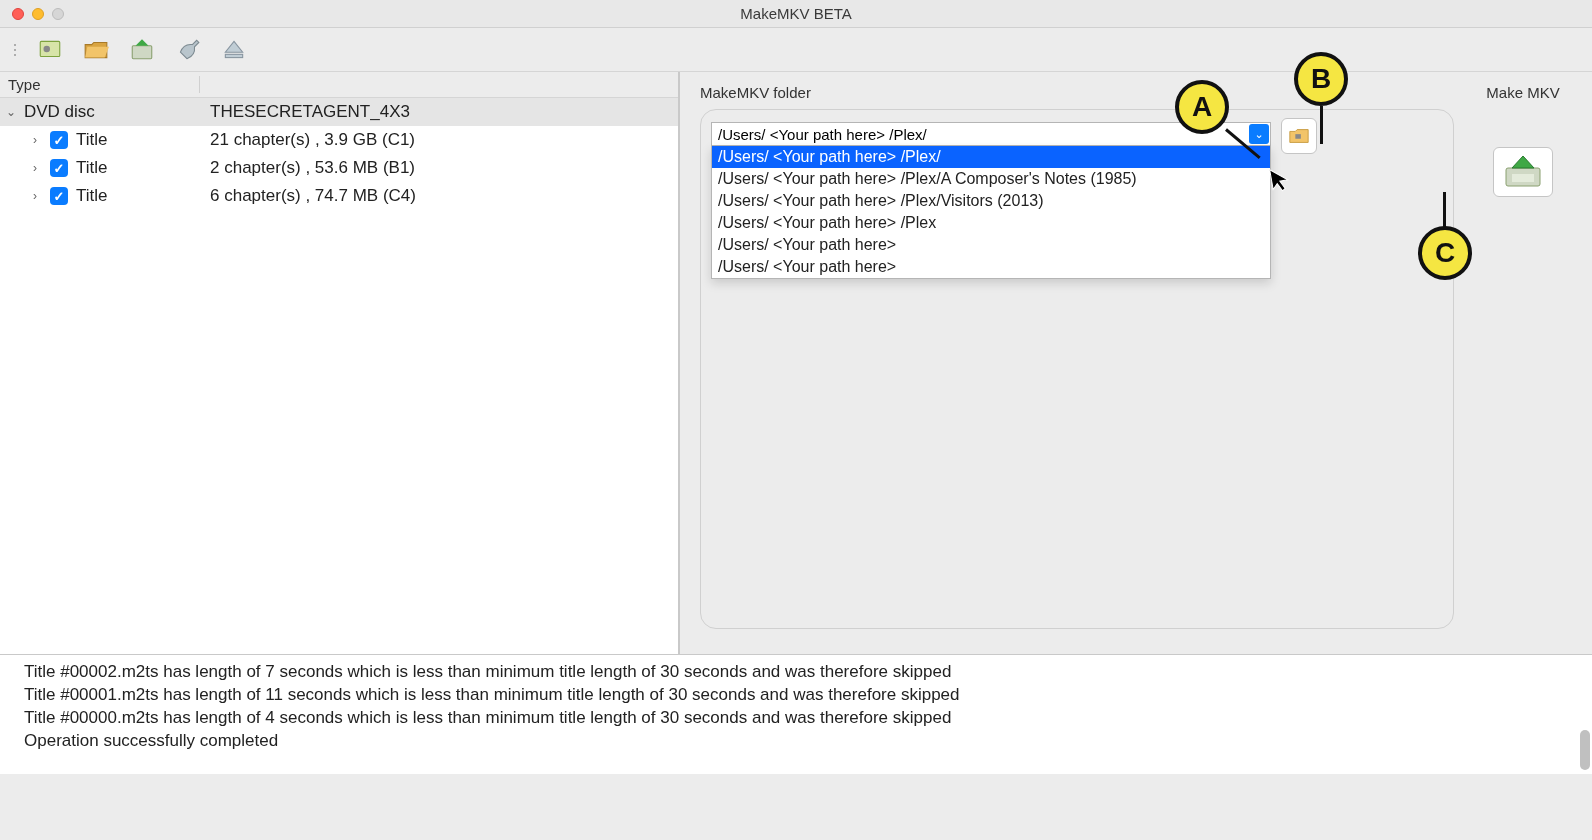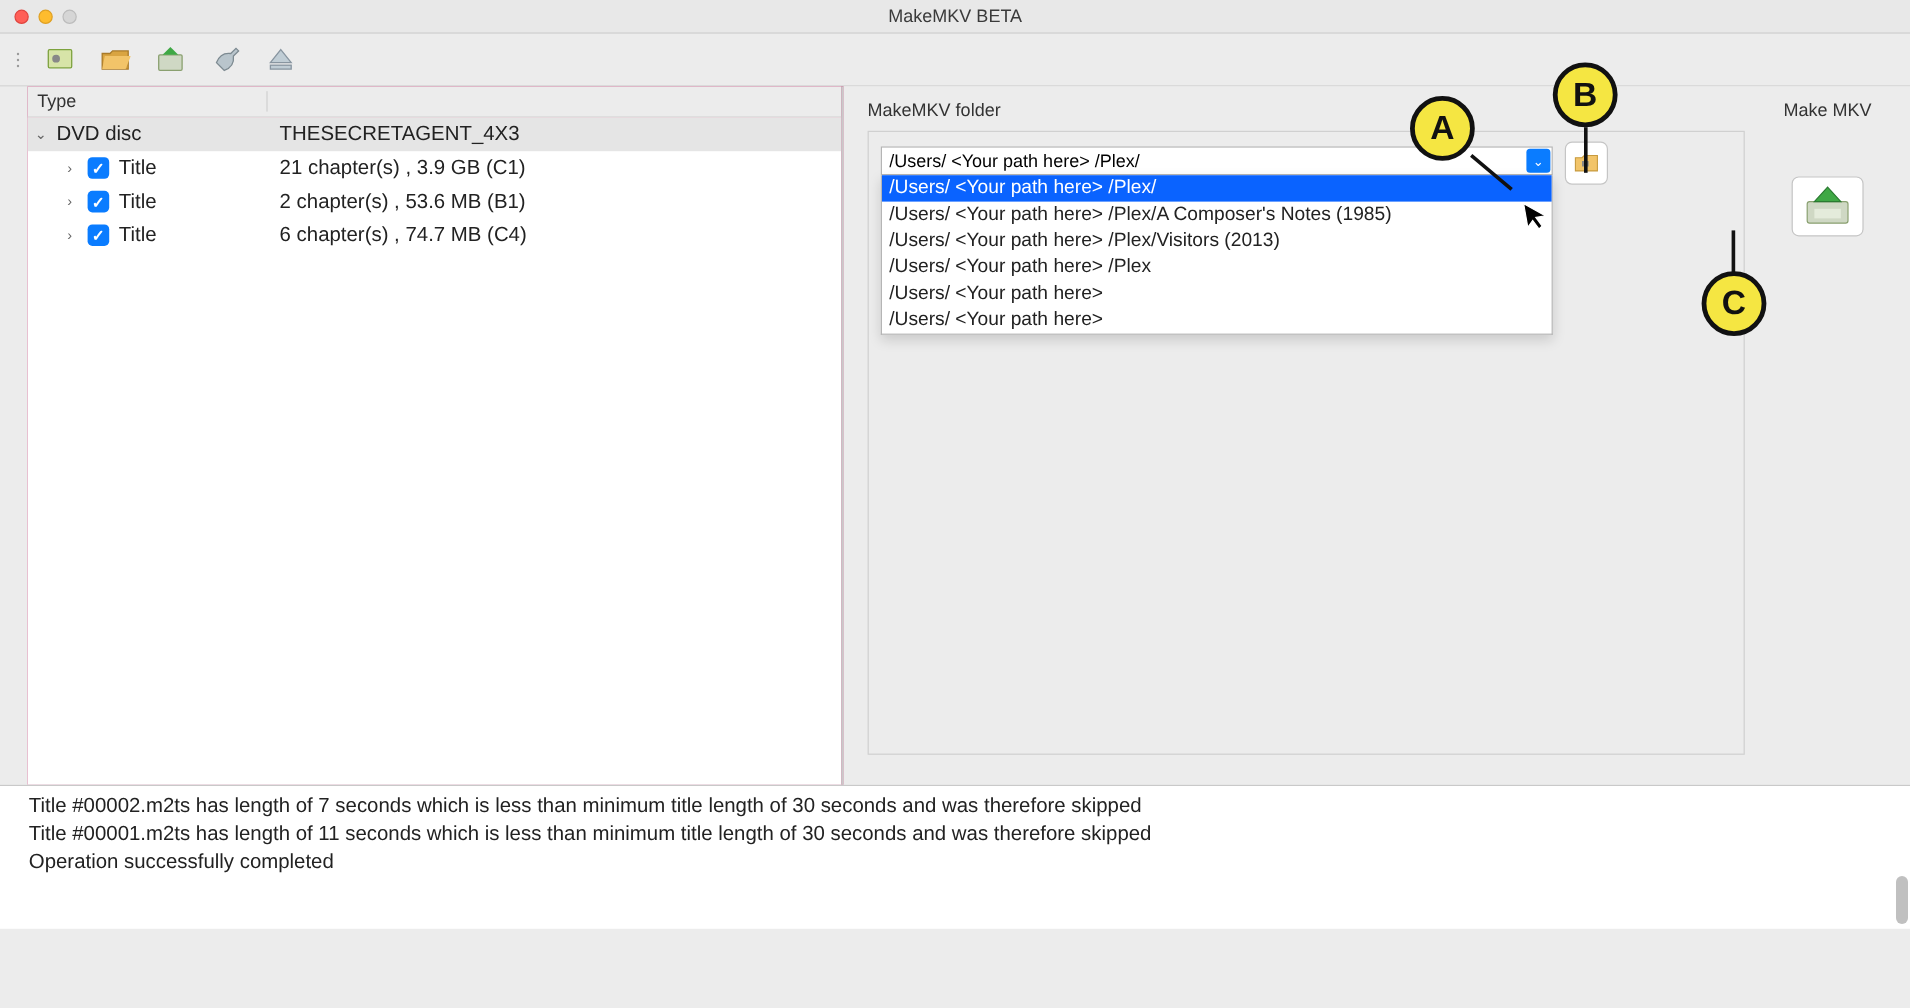--- a/index.html
+++ b/index.html
@@ -50,25 +50,24 @@
 .tb-handle span { width:2px; height:2px; background:#999; border-radius:50%; display:block; }
 .tb-icon { width: 28px; height: 28px; display:flex; align-items:center; justify-content:center; }
 .tb-icon svg { width: 26px; height: 26px; }
 
 .main-area {
   display: flex;
   height: 582px;
 }
 .left-panel {
   width: 680px;
-  background: #be185d;
+  background: #6d28d9;
   border-right: 2px solid #c9c9c9;
   display: flex;
   flex-direction: column;
-  margin-left: 23px;
 }
 .tree-header {
   display: flex;
   background: #ececec;
   border-bottom: 1px solid #d5d5d5;
   font-size: 15px;
   color: #333;
   height: 26px;
   align-items: center;
 }
@@ -99,21 +98,21 @@
   background: #ececec;
   padding: 12px 14px 0 20px;
   position: relative;
   display: flex;
   gap: 14px;
 }
 .output-block { flex: 1; }
 .out-label { font-size: 15px; color: #333; margin-bottom: 8px; }
 .out-frame {
   border: 1px solid #d0d0d0;
-  border-radius: 0;
+  border-radius: 16px;
   background: #ececec;
   height: 520px;
   padding: 12px 10px 10px 10px;
   position: relative;
 }
 .combo-wrap { position: relative; }
 .combo-input {
   width: 100%;
   height: 24px;
   border: 1px solid #b5b5b5;
@@ -355,20 +354,21 @@
           <path d="M21 2 L32 14 L10 14 Z" fill="#3fa845" stroke="#2a7a31"></path>
         </svg>
       </div>
     </div>
   </div>
 </div>
 
 <div class="log-area">
   <div>Title #00002.m2ts has length of 7 seconds which is less than minimum title length of 30 seconds and was therefore skipped</div>
   <div>Title #00001.m2ts has length of 11 seconds which is less than minimum title length of 30 seconds and was therefore skipped</div>
+  <div>Title #00000.m2ts has length of 4 seconds which is less than minimum title length of 30 seconds and was therefore skipped</div>
   <div>Operation successfully completed</div>
   <div class="scrollbar-track">
     <div class="scrollbar-thumb"></div>
   </div>
 </div>
 
 <div class="bottom-strip"></div>
 
 <div class="callout" style="left:1175px; top:80px;">
     <span>A</span>

